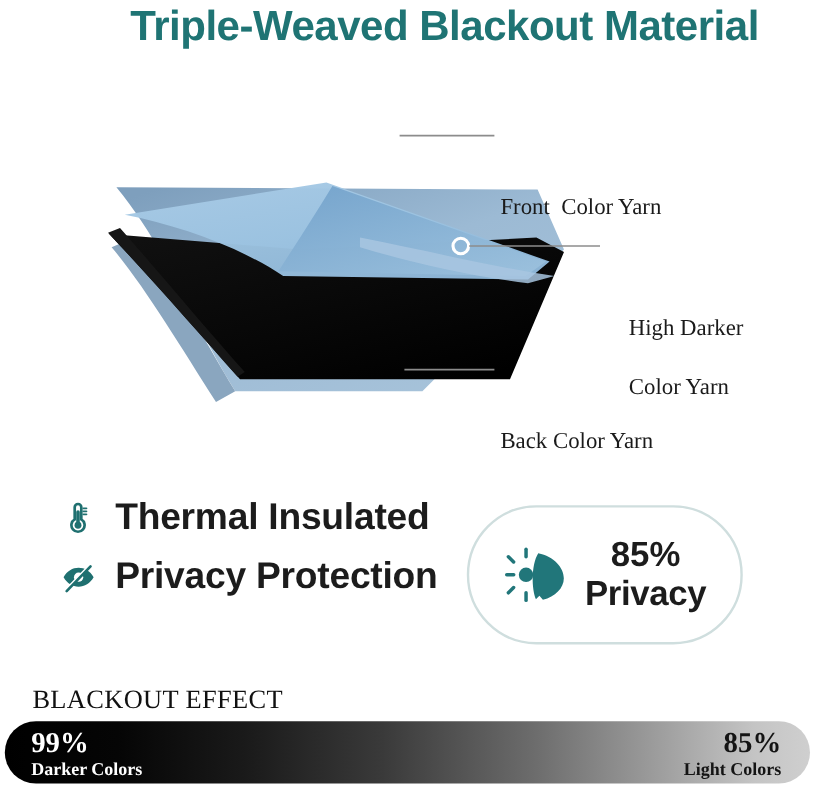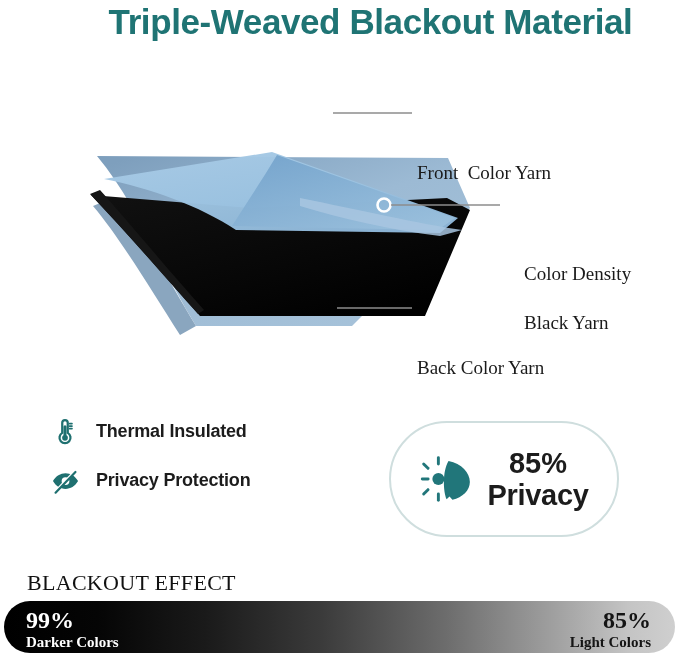--- a/index.html
+++ b/index.html
@@ -72,21 +72,21 @@
     height: 34px;
     flex: 0 0 34px;
     display: flex;
     align-items: center;
     justify-content: center;
     color: #1f7070;
   }
   .feature-text {
     margin-left: 14px;
     font-family: "Liberation Sans", sans-serif;
-    font-size: 18px;
+    font-size: 31px;
     font-weight: bold;
     color: #1c1c1c;
     letter-spacing: -0.2px;
     white-space: nowrap;
   }
 
   
   #blackout-badge {
     position: absolute;
     left: 389px;
@@ -250,22 +250,22 @@
     <circle cx="384" cy="147" r="6.5" fill="none" stroke="#ffffff" stroke-width="2.6"></circle>
 
     <line x1="333" y1="55" x2="412" y2="55" stroke="#8c8c8c" stroke-width="1.4"></line>
     <line x1="391" y1="147" x2="500" y2="147" stroke="#8c8c8c" stroke-width="1.4"></line>
     <line x1="337" y1="250" x2="412" y2="250" stroke="#8c8c8c" stroke-width="1.4"></line>
   </svg>
 
   <div class="callout-label" id="label-front">Front  Color Yarn</div>
 
   <div class="callout-label" id="label-black">
-    <span>Color Density</span><br>
-    <span>Black Yarn</span>
+    <span>High Darker</span><br>
+    <span>Color Yarn</span>
   </div>
 
   <div class="callout-label" id="label-back">Back Color Yarn</div>
 </div>
 
 <div id="features">
 
   <div class="feature-row">
     <span class="feature-icon">
       <svg viewBox="0 0 24 24" width="30" height="30" fill="none" stroke="currentColor" stroke-width="1.8" stroke-linecap="round">

